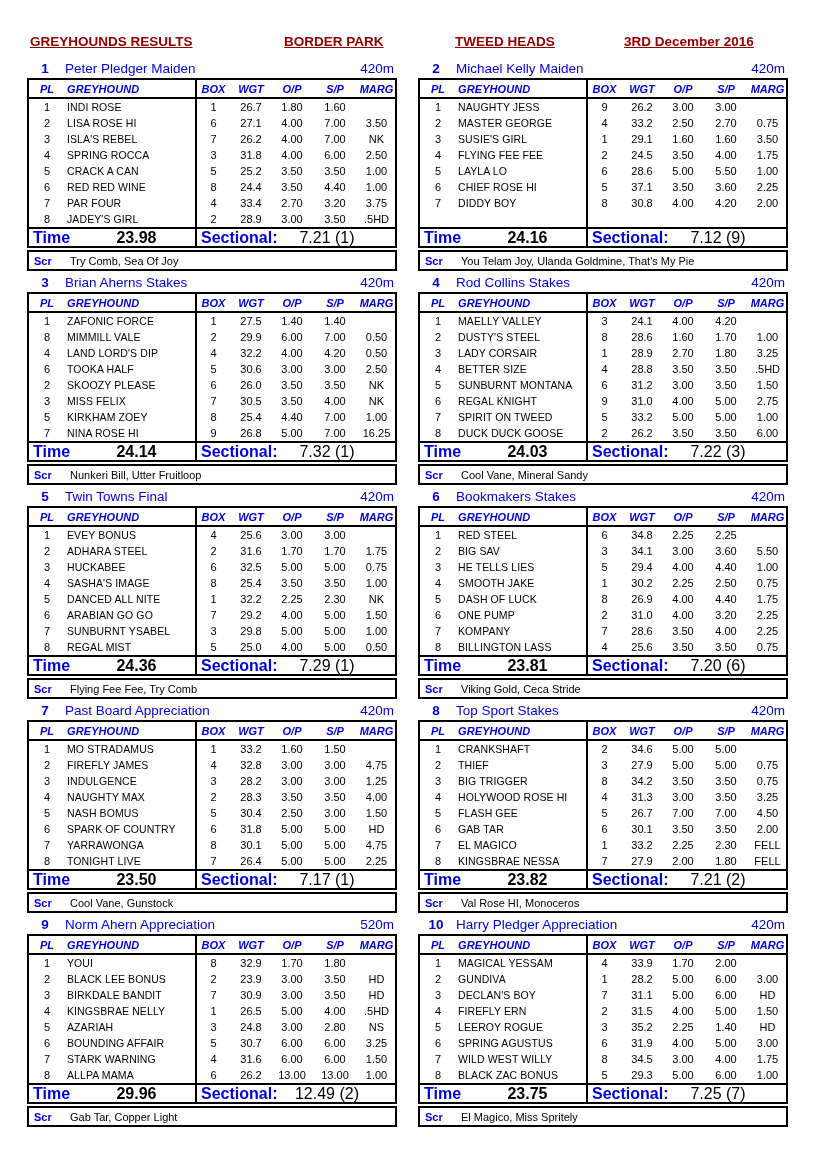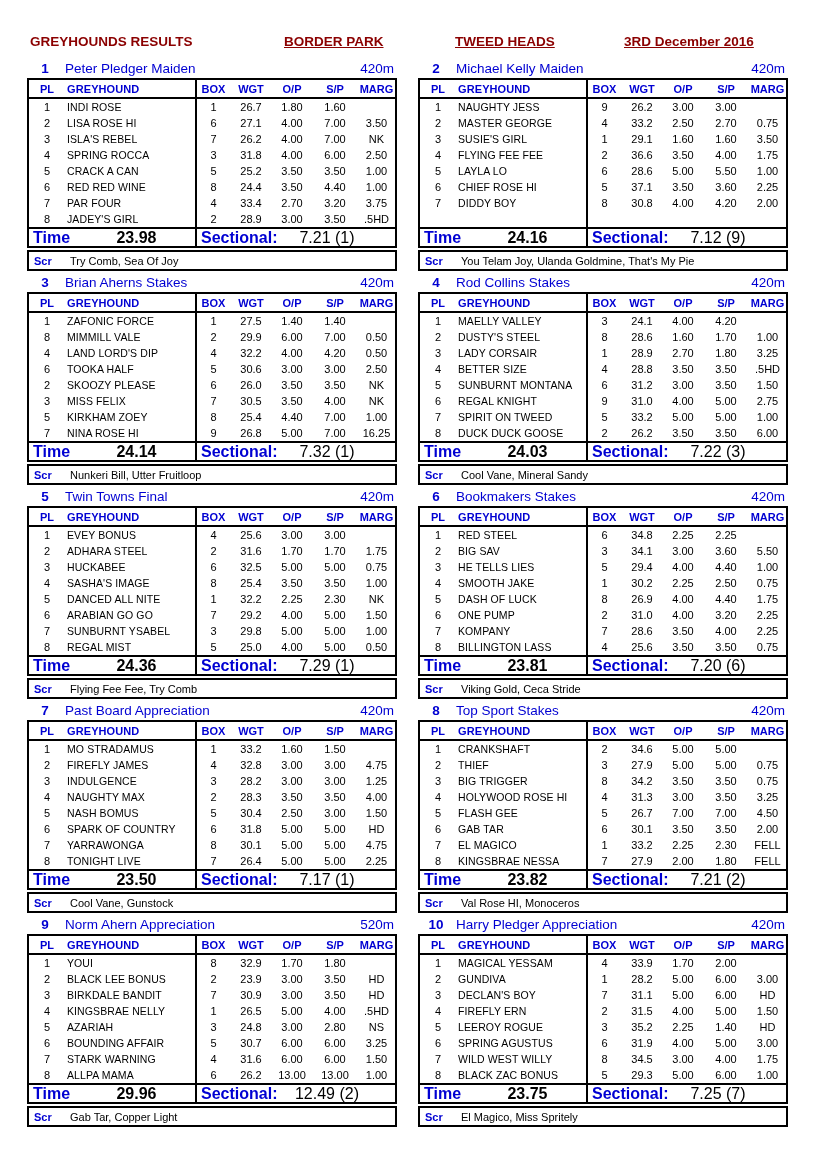--- a/index.html
+++ b/index.html
@@ -4,35 +4,35 @@
 <style>
   html,body{margin:0;padding:0;}
   body{
     width:826px;height:1169px;background:#ffffff;
     font-family:"Liberation Sans",sans-serif;color:#000;
     -webkit-font-smoothing:antialiased;
   }
   .page{padding:34px 0 0 27px;}
   
   .pg-header{position:relative;height:24px;font-weight:bold;font-size:13.5px;color:#8B0000;}
-  .pg-header span{position:absolute;top:0;white-space:nowrap;}
+  .pg-header span{position:absolute;top:0;white-space:nowrap;text-decoration:underline;}
   .h-title{left:3px;}
   .h-venue1{left:257px;text-decoration:underline;}
   .h-venue2{left:428px;text-decoration:underline;}
   .h-date{left:597px;text-decoration:underline;}
   
   .races{display:grid;grid-template-columns:370px 370px;column-gap:21px;}
   .race{width:370px;margin-bottom:1px;}
   .race-title{display:flex;align-items:center;height:20px;color:#0000D2;font-size:13.5px;}
   .race-num{width:36px;text-align:center;font-weight:bold;}
   .race-name{flex:1;padding-left:2px;white-space:nowrap;}
   .race-dist{padding-right:3px;}
   .tbl{border:2px solid #000;}
   .row{display:flex;align-items:center;}
-  .hrow{height:17px;border-bottom:2px solid #000;color:#0000D2;font-weight:bold;font-size:11px;}
+  .hrow{height:17px;border-bottom:2px solid #000;color:#0000D2;font-weight:bold;font-size:11px;font-style:italic;}
   .drow{height:16px;font-size:10.5px;}
   .sec-left{display:flex;width:166px;align-self:stretch;align-items:center;border-right:2px solid #000;}
   .sec-right{display:flex;flex:1;align-items:center;}
   .c-pl{width:36px;text-align:center;font-size:11px;}
   .hrow .c-pl{font-size:11px;}
   .c-name{flex:1;padding-left:2px;white-space:nowrap;overflow:hidden;letter-spacing:.1px;}
   .c-box{width:33px;text-align:center;}
   .c-wgt{width:42px;text-align:center;}
   .c-op{width:40px;text-align:center;}
   .c-sp{width:46px;text-align:center;}
@@ -260,21 +260,21 @@
         <span class="c-marg">3.50</span>
       </div>
     </div>
     <div class="row drow">
       <div class="sec-left">
         <span class="c-pl">4</span>
         <span class="c-name">FLYING FEE FEE</span>
       </div>
       <div class="sec-right">
         <span class="c-box">2</span>
-        <span class="c-wgt">36.6</span>
+        <span class="c-wgt">24.5</span>
         <span class="c-op">3.50</span>
         <span class="c-sp">4.00</span>
         <span class="c-marg">1.75</span>
       </div>
     </div>
     <div class="row drow">
       <div class="sec-left">
         <span class="c-pl">5</span>
         <span class="c-name">LAYLA LO</span>
       </div>

